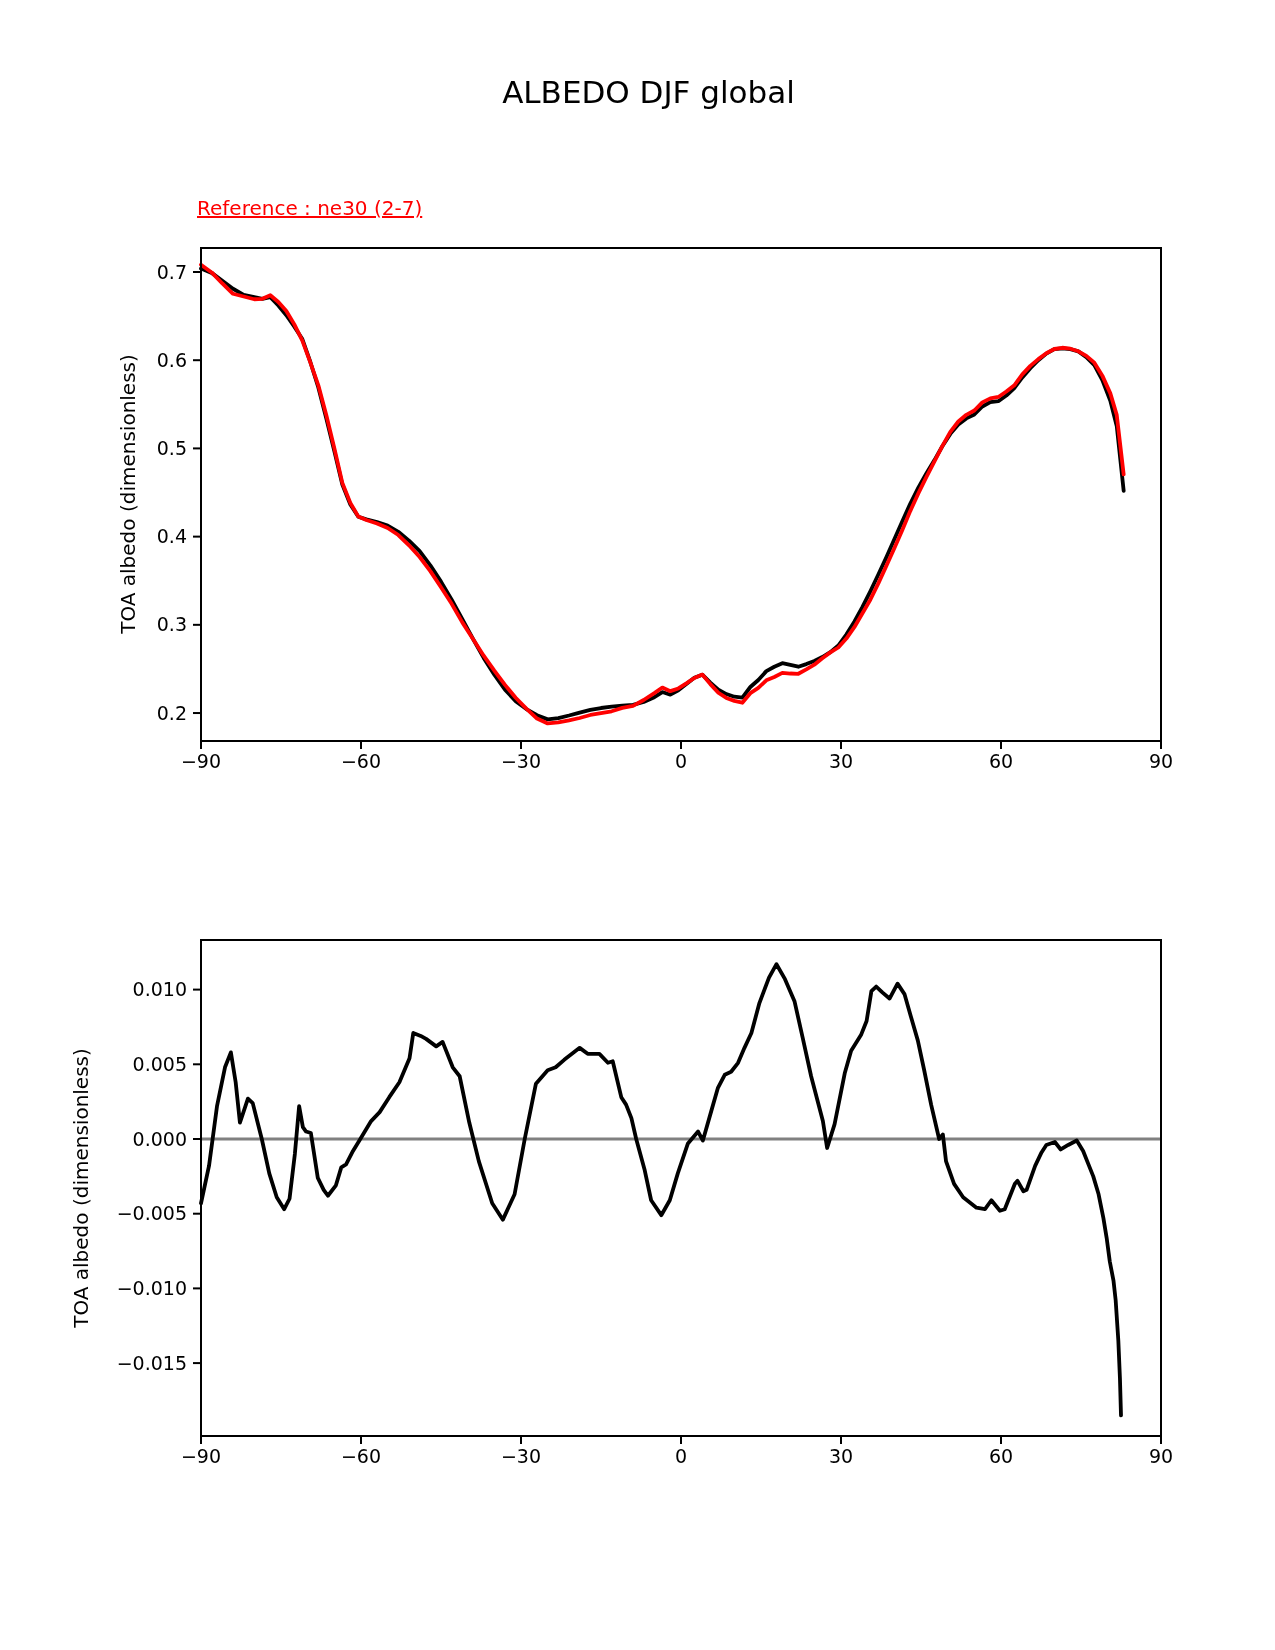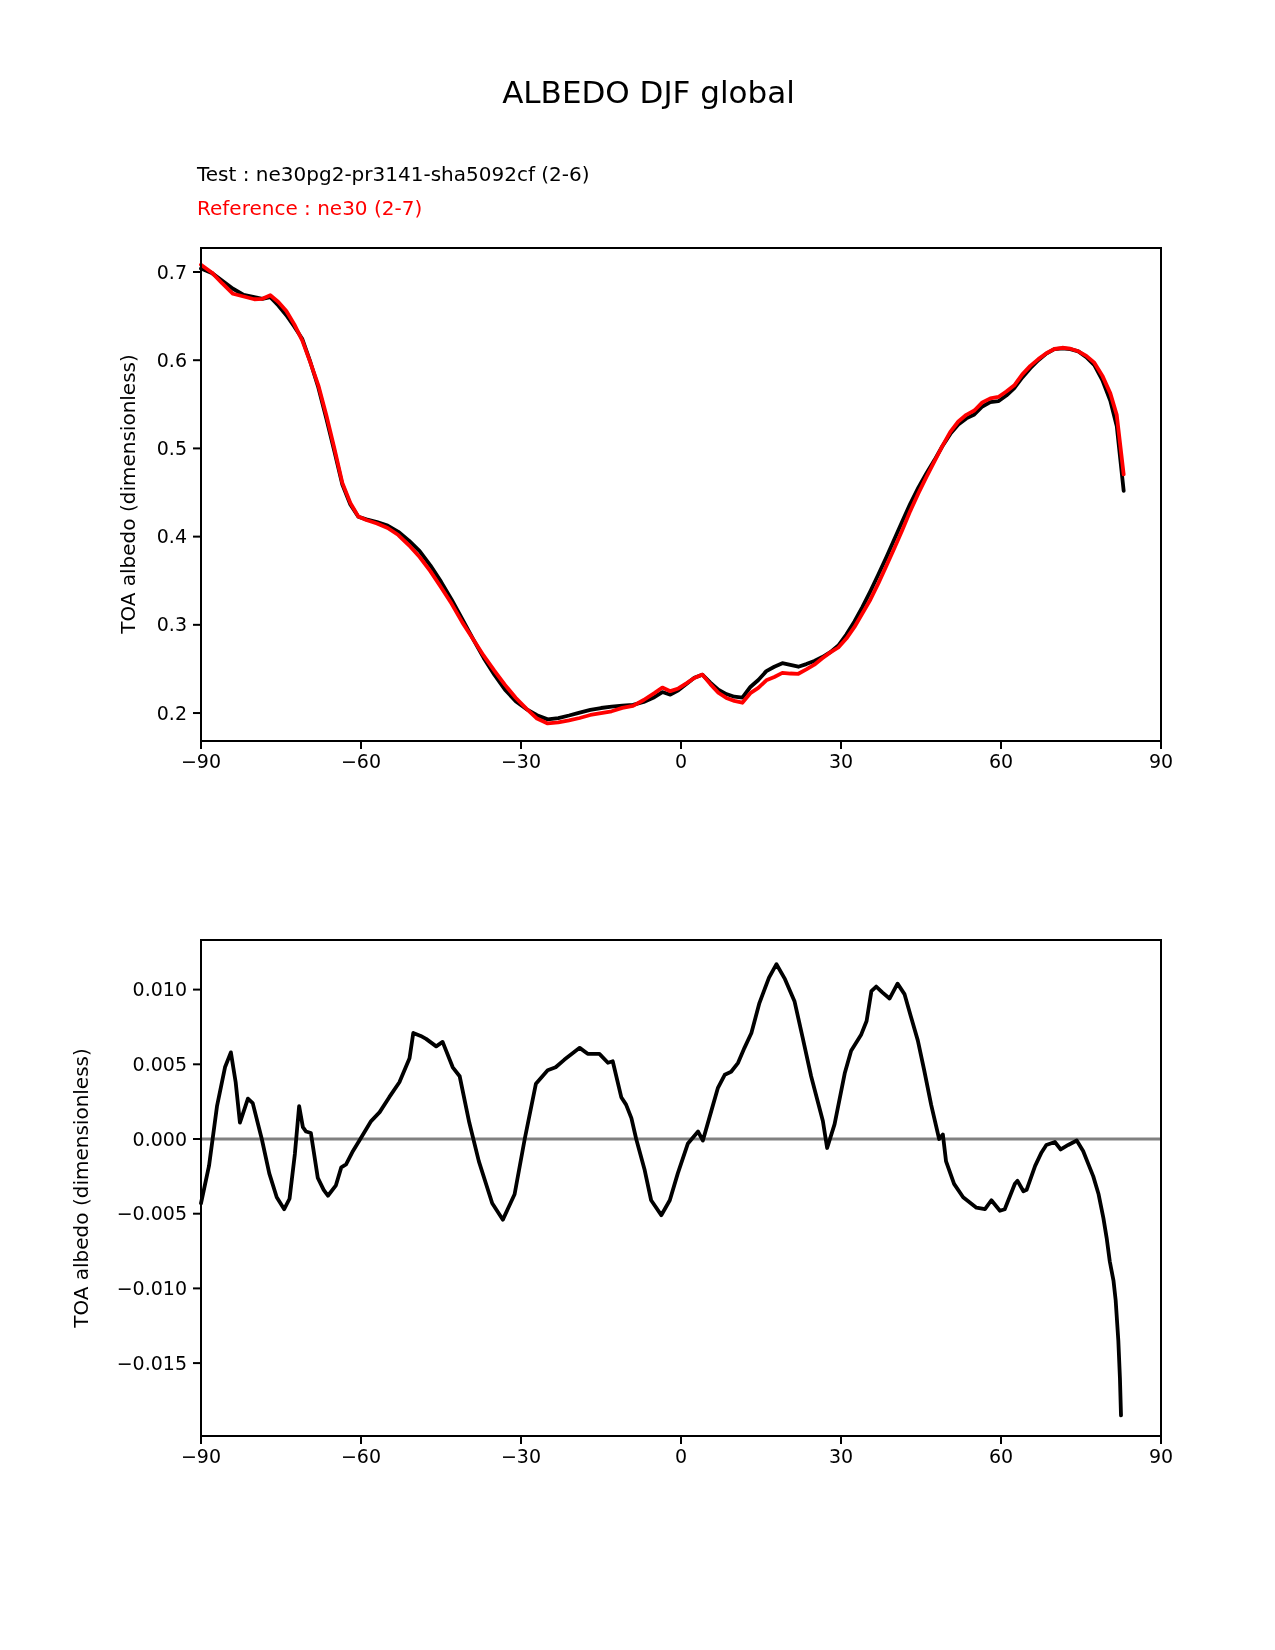--- a/index.html
+++ b/index.html
@@ -2,34 +2,33 @@
 <html><head>
 <meta charset="utf-8">
 <style>
   html,body{margin:0;padding:0;background:#fff;}
   .figure{position:relative;width:1275px;height:1650px;background:#ffffff;
           font-family:"DejaVu Sans","Liberation Sans",sans-serif;color:#000;overflow:hidden;margin-left:11px;}
   .suptitle{position:absolute;left:0;right:0;top:74px;text-align:center;
             font-size:31px;color:#000;}
   .legend-line{position:absolute;left:186px;font-size:20px;white-space:nowrap;}
   .legend-test{top:162px;color:#000;}
-  .legend-ref{top:196px;color:#ff0000;}
+  .legend-ref{top:196px;color:#ff0000;text-decoration:underline;}
   .subplot-title{position:absolute;left:190px;width:960px;top:858px;text-align:center;
                  font-size:20px;color:#000;}
   .ylabel{position:absolute;font-size:20px;white-space:nowrap;color:#000;}
   .ylabel-top{left:117px;top:494px;transform:translate(-50%,-50%) rotate(-90deg);}
   .ylabel-bottom{left:70px;top:1188px;transform:translate(-50%,-50%) rotate(-90deg);}
   #chart-svg{position:absolute;left:0;top:0;}
 </style>
 </head>
 <body>
 
 <div class="figure">
   <div class="suptitle">ALBEDO DJF global</div>
-  <div class="legend-line legend-test">Test : ne30pg2-pr3141-sha5092cf (2-6)</div>
   <div class="legend-line legend-ref">Reference : ne30 (2-7)</div>
   <div class="ylabel ylabel-top">TOA albedo (dimensionless)</div>
   <div class="ylabel ylabel-bottom">TOA albedo (dimensionless)</div>
   <svg id="chart-svg" width="1275" height="1650">
       <polyline points="190.00,268.46 200.67,272.87 211.33,280.81 222.00,288.75 232.67,294.93 243.33,297.13 251.33,298.90 259.33,297.13 267.33,305.51 275.33,315.22 283.33,326.68 291.33,339.03 299.33,361.97 307.33,387.55 315.33,418.42 323.33,451.06 331.33,484.58 339.33,504.42 347.33,516.77 355.33,519.42 366.00,522.07 376.67,525.59 387.33,531.77 398.00,540.59 408.67,551.17 419.33,565.29 430.00,581.61 440.67,599.69 451.33,619.10 462.00,638.94 472.67,657.91 483.33,674.67 494.00,689.66 504.67,701.13 515.33,709.07 526.00,715.24 536.67,719.39 547.33,718.15 558.00,715.51 568.67,712.60 579.33,709.95 590.00,708.01 600.67,706.69 611.33,705.63 622.00,704.83 632.67,702.01 643.33,697.16 651.33,692.04 659.33,694.69 667.33,690.28 675.33,683.93 683.33,677.75 691.33,674.67 699.33,682.61 707.33,689.66 715.33,694.07 723.33,696.72 731.33,697.60 739.33,687.02 747.33,679.96 755.33,671.14 763.33,666.73 771.33,663.20 779.33,664.96 787.33,666.73 795.33,664.08 803.33,660.99 811.33,657.03 819.33,652.17 827.33,645.56 835.33,634.53 843.33,621.74 851.33,607.19 859.33,591.31 867.33,574.55 875.33,557.35 883.33,539.27 891.33,521.18 899.33,503.54 907.33,487.66 915.33,473.55 923.33,460.32 931.33,446.21 939.33,433.86 947.33,424.59 955.33,418.42 963.33,414.45 971.33,406.51 979.33,402.10 987.33,401.22 995.33,395.49 1003.33,387.99 1011.33,377.40 1019.33,368.14 1027.33,360.20 1035.33,353.59 1043.33,349.18 1051.33,348.29 1059.33,349.18 1067.33,351.38 1075.33,357.11 1083.33,365.05 1091.33,380.05 1099.33,400.78 1105.73,425.92 1112.67,490.75" fill="none" stroke="#000000" stroke-width="3.8" stroke-linejoin="round" stroke-linecap="round"></polyline>
       <polyline points="190.00,264.67 200.67,272.43 211.33,283.46 222.00,293.78 232.67,296.51 243.33,299.25 251.33,298.81 259.33,295.19 267.33,301.98 275.33,311.07 283.33,324.39 291.33,340.62 299.33,362.32 307.33,385.34 315.33,415.16 323.33,448.15 331.33,482.90 339.33,502.84 347.33,516.60 355.33,520.04 366.00,523.48 376.67,527.98 387.33,535.03 398.00,545.26 408.67,557.00 419.33,571.11 430.00,587.25 440.67,603.84 451.33,622.36 462.00,639.03 472.67,655.70 483.33,670.70 494.00,684.90 504.67,697.78 515.33,708.63 526.00,718.59 536.67,723.45 547.33,722.48 558.00,720.36 568.67,717.98 579.33,714.98 590.00,713.04 600.67,711.27 611.33,707.92 622.00,705.89 632.67,699.98 643.33,693.10 651.33,687.55 659.33,691.16 667.33,688.43 675.33,683.40 683.33,678.02 691.33,674.58 699.33,684.11 707.33,692.75 715.33,697.95 723.33,700.86 731.33,702.72 739.33,693.19 747.33,687.81 755.33,680.31 763.33,676.96 771.33,672.90 779.33,673.52 787.33,673.78 795.33,669.37 803.33,664.70 811.33,658.26 819.33,652.35 827.33,647.50 835.33,638.59 843.33,627.21 851.33,613.45 859.33,599.69 867.33,583.37 875.33,565.91 883.33,548.26 891.33,529.92 899.33,510.86 907.33,493.40 915.33,477.17 923.33,461.55 931.33,446.12 939.33,431.92 947.33,421.51 955.33,414.80 963.33,410.48 971.33,402.37 979.33,398.40 987.33,396.98 995.33,391.52 1003.33,385.34 1011.33,374.40 1019.33,365.85 1027.33,359.14 1035.33,353.23 1043.33,349.00 1051.33,347.76 1059.33,348.73 1067.33,351.29 1075.33,355.88 1083.33,362.67 1091.33,375.64 1099.33,393.37 1105.73,414.89 1112.67,474.43" fill="none" stroke="#ff0000" stroke-width="3.8" stroke-linejoin="round" stroke-linecap="round"></polyline>
       <rect x="190" y="248" width="960" height="493" fill="none" stroke="#000000" stroke-width="2"></rect>
       <line x1="190" y1="741" x2="190" y2="749" stroke="#000000" stroke-width="2"></line>
       <text x="190" y="768" text-anchor="middle" font-size="19" fill="#000">−90</text>
       <line x1="350" y1="741" x2="350" y2="749" stroke="#000000" stroke-width="2"></line>

